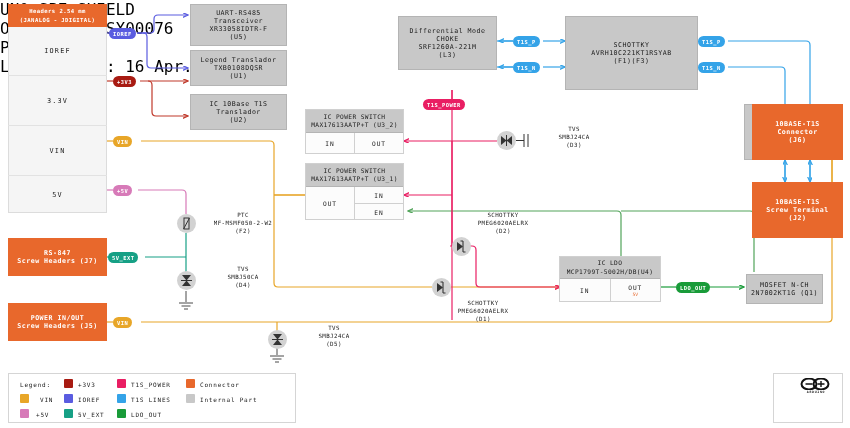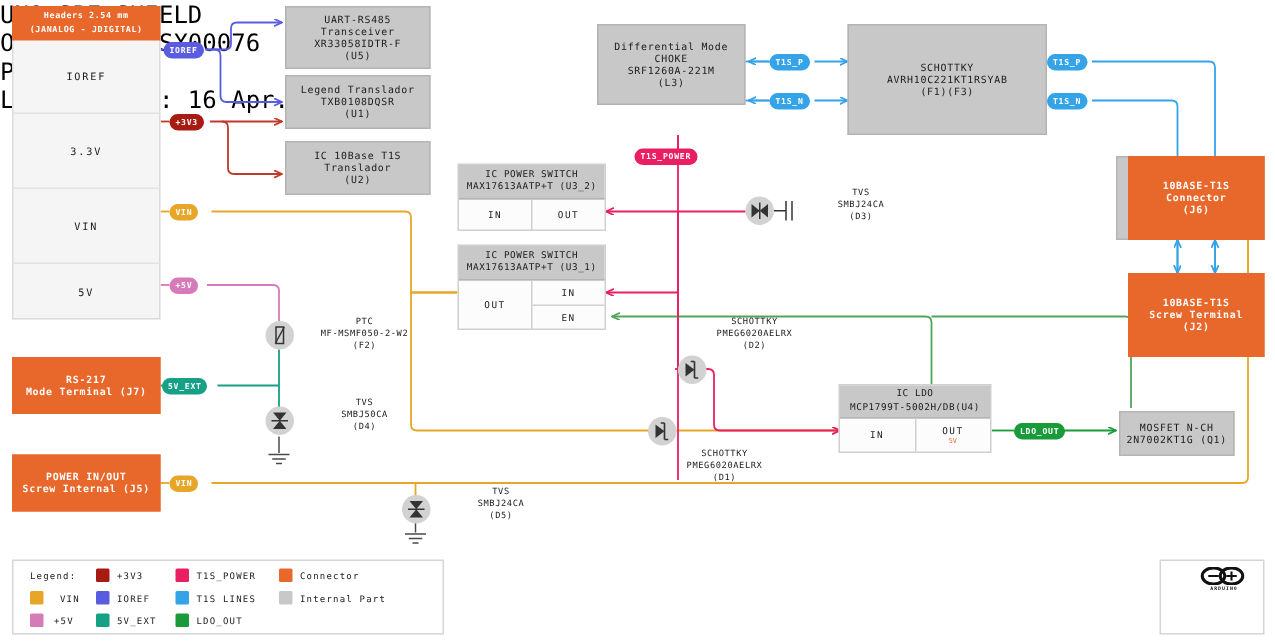--- a/index.html
+++ b/index.html
@@ -258,26 +258,26 @@
     <span>10BASE-T1S</span>
     <span>Connector</span>
     <span>(J6)</span>
   </div>
   <div class="box orange" style="left:752px;top:182px;width:91px;height:56px;">
     <span>10BASE-T1S</span>
     <span>Screw Terminal</span>
     <span>(J2)</span>
   </div>
   <div class="box orange" style="left:8px;top:238px;width:99px;height:38px;">
-    <span>RS-217</span>
-    <span>Mode Terminal (J7)</span>
+    <span>RS-847</span>
+    <span>Screw Headers (J7)</span>
   </div>
   <div class="box orange" style="left:8px;top:303px;width:99px;height:38px;align-items:center;">
     <span>POWER IN/OUT</span>
-    <span>Screw Internal (J5)</span>
+    <span>Screw Headers (J5)</span>
   </div>
   <div class="box gray" style="left:746px;top:274px;width:77px;height:30px;">
     <span>MOSFET N-CH</span>
     <span>2N7002KT1G  (Q1)</span>
   </div>
 
   <div class="ic" style="left:305px;top:109px;width:99px;height:45px;">
     <div class="ic-head" style="height:23px;">
       <span>IC POWER SWITCH</span>
       <span>MAX17613AATP+T (U3_2)</span>

